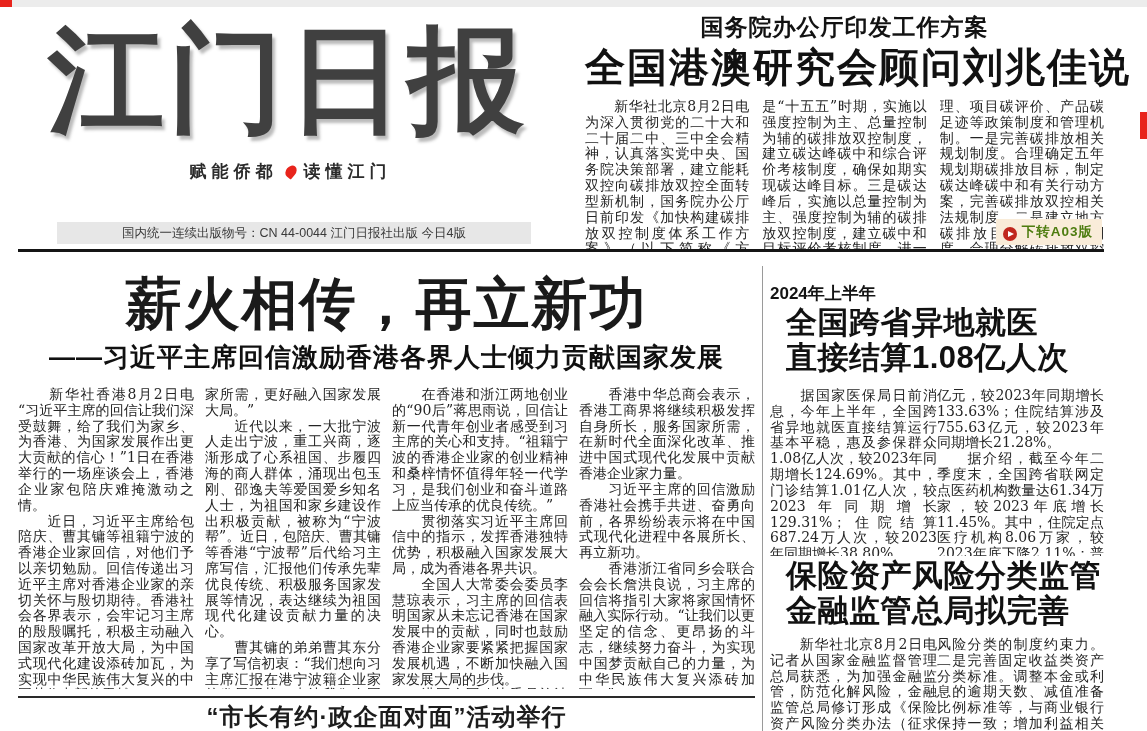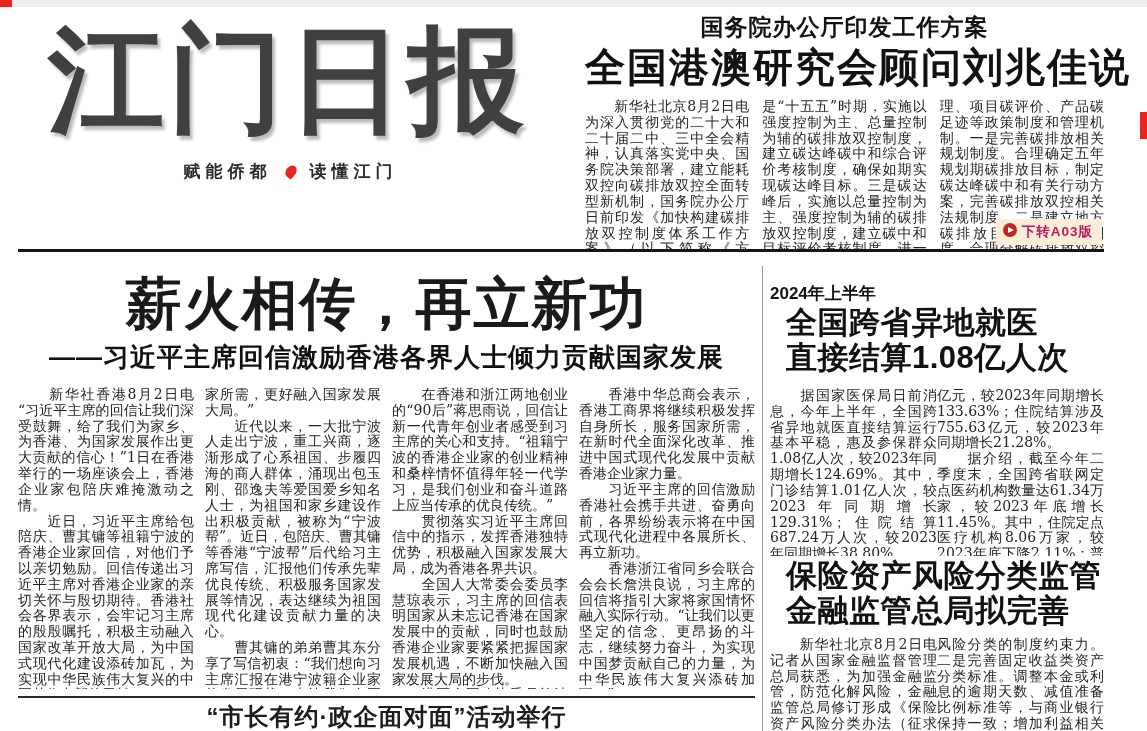--- a/index.html
+++ b/index.html
@@ -17,21 +17,21 @@
   
   .masthead-title {
     position:absolute; left:48px; top:4px; width:485px; height:152px;
     font-family:"DejaVu Serif", serif; font-weight:900;
     font-size:116px; line-height:150px; letter-spacing:4px; 
     color:#404040; text-shadow:3px 4px 3px rgba(60,60,60,0.35);
     white-space:nowrap;
   }
   .masthead-tagline {
     position:absolute; left:48px; top:160px; width:485px;
-    display:flex; justify-content:center; align-items:center; gap:14px;
+    display:flex; justify-content:center; align-items:center; gap:8px;
     font-family:"DejaVu Serif", serif; font-weight:700;
     font-size:17px; letter-spacing:5px; color:#2b2b2b;
   }
   .logo-comma {
     display:inline-block; width:10px; height:13px; background:#e8241c;
     border-radius:50% 50% 10% 50%; transform:rotate(40deg);
   }
   .pub-bar {
     position:absolute; left:57px; top:222px; width:474px; height:22px;
     background:#e7e7e7; text-align:center; line-height:22px;
@@ -49,22 +49,22 @@
   
   .carbon-story { position:absolute; left:585px; top:12px; width:519px; height:238px; }
   .carbon-kicker { text-align:center; font-size:23px; font-weight:600; color:#121212; letter-spacing:1px; }
   .carbon-headline {
     text-align:center; font-family:"DejaVu Serif", serif; font-weight:900;
     font-size:40px; line-height:1.2; letter-spacing:2px; color:#111; white-space:nowrap;
   }
   .carbon-body { display:flex; gap:13px; margin-top:8px; height:150px; overflow:hidden; }
   .continuation-badge {
     position:absolute; right:2px; top:207px;
-    display:flex; align-items:flex-start; gap:5px;
-    background:#f9ecd9; color:#be185d; font-size:13.5px; font-weight:700;
+    display:flex; align-items:flex-end; gap:5px;
+    background:#f9ecd9; color:#4d7c0f; font-size:13.5px; font-weight:700;
     padding:4px 9px 4px 7px; letter-spacing:1px;
   }
   .play-icon { position:relative; width:14px; height:14px; border-radius:50%; background:#c0281e; flex:none; }
   .play-icon::after {
     content:""; position:absolute; left:5px; top:3.5px;
     border-left:6px solid #fff; border-top:3.5px solid transparent; border-bottom:3.5px solid transparent;
   }
 
   
   .v-divider { position:absolute; left:762px; top:266px; width:1px; height:465px; background:#9a9a9a; }
@@ -104,20 +104,21 @@
   <div class="top-strip"></div>
   <div class="corner-mark-left"></div>
   <div class="edge-mark-right"></div>
 
   <div class="masthead-title">江门日报</div>
   <div class="masthead-tagline">
     <span>赋能侨都</span>
     <span class="logo-comma"></span>
     <span>读懂江门</span>
   </div>
+  <div class="pub-bar">国内统一连续出版物号：CN 44-0044 江门日报社出版 今日4版</div>
   <div class="thick-rule"></div>
 
   <div class="carbon-story">
     <div class="carbon-kicker">国务院办公厅印发工作方案</div>
     <div class="carbon-headline">全国港澳研究会顾问刘兆佳说</div>
     <div class="carbon-body">
       <div class="newscol">　　新华社北京8月2日电　为深入贯彻党的二十大和二十届二中、三中全会精神，认真落实党中央、国务院决策部署，建立能耗双控向碳排放双控全面转型新机制，国务院办公厅日前印发《加快构建碳排放双控制度体系工作方案》（以下简称《方案》）。
 　　《方案》提出到2025年、“十五五”时期、碳达峰后3个阶段工作目标。一是到2025年，碳排放相关统计核算、监测计量能力得到提升，为“十五五”时期在全国范围实施碳排放双控奠定基础。二</div>
       <div class="newscol">是“十五五”时期，实施以强度控制为主、总量控制为辅的碳排放双控制度，建立碳达峰碳中和综合评价考核制度，确保如期实现碳达峰目标。三是碳达峰后，实施以总量控制为主、强度控制为辅的碳排放双控制度，建立碳中和目标评价考核制度，进一步强化对各地区及重点领域、行业、企业的碳排放管控要求，推动碳排放总量稳中有降。
 　　《方案》明确提出将碳排放指标纳入国民经济和社会发展规划，并要求建立健全地方碳考核、行业碳管控、企业碳管</div>

